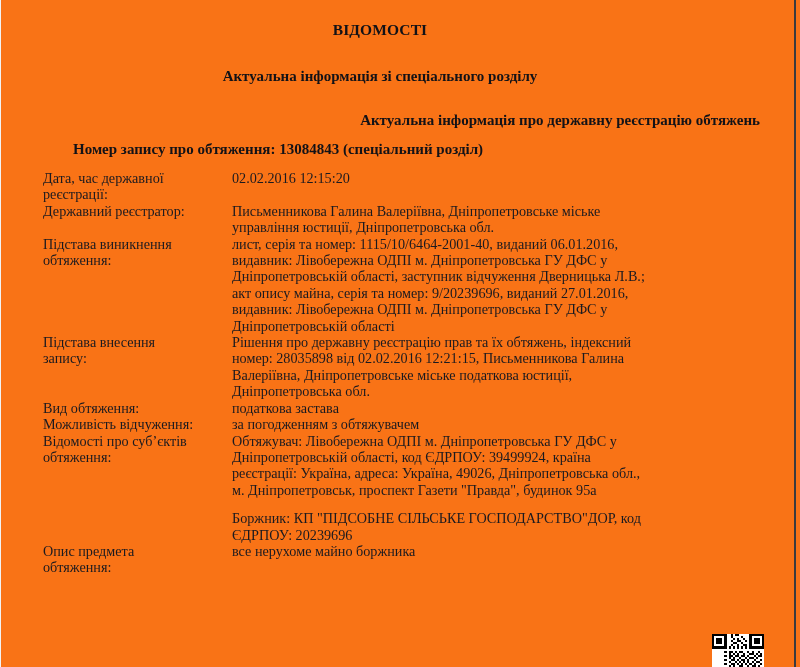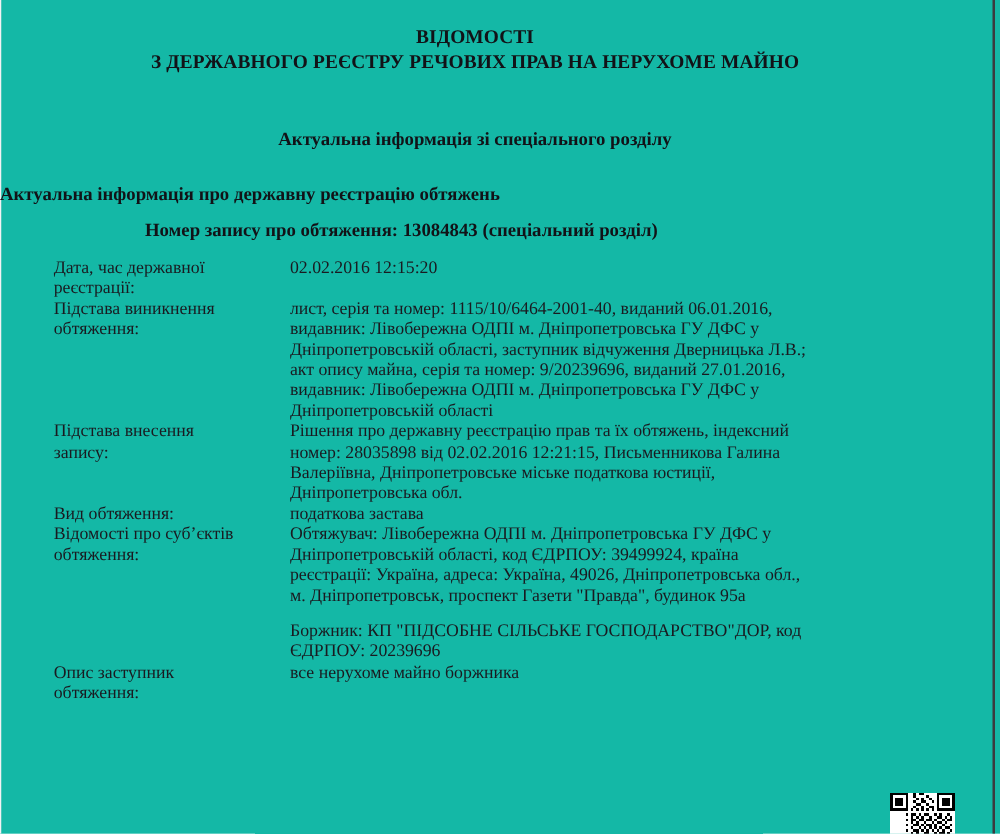--- a/index.html
+++ b/index.html
@@ -14,21 +14,21 @@
     color: #17171c;
     overflow: hidden;
     position: relative;
   }
 
   #page {
     position: absolute;
     inset: 0;
     width: 800px;
     height: 667px;
-    background: #14b8a6;
+    background: #f97316;
     box-sizing: border-box;
   }
 
   
   #right-rule {
     position: absolute;
     top: 0;
     left: 794px;
     width: 2px;
     height: 667px;
@@ -63,36 +63,36 @@
     font-size: 15.5px;
     letter-spacing: 0.1px;
     line-height: 20px;
     color: #121217;
   }
 
   .subtitle-1 {
     text-align: center;
     font-weight: bold;
     font-size: 15px;
-    margin-top: 44px;
+    margin-top: 28px;
     color: #121217;
   }
   .subtitle-2 {
-    text-align: left;
+    text-align: right;
     font-weight: bold;
     font-size: 15px;
     margin-top: 27px;
     color: #121217;
   }
 
   .record-number {
     font-weight: bold;
     font-size: 15px;
     margin-top: 12px;
-    padding-left: 116px;
+    padding-left: 73px;
     color: #121217;
   }
 
   table.fields {
     margin-top: 12px;
     margin-left: 43px;
     border-collapse: collapse;
     width: 668px;
     table-layout: fixed;
   }
@@ -138,39 +138,49 @@
 
 <div id="page">
 
   <div id="left-rule"></div>
   <div id="right-rule"></div>
 
   <div id="content">
 
     <div class="title-block">
       <div class="title-line">ВІДОМОСТІ</div>
-      <div class="title-line">З ДЕРЖАВНОГО РЕЄСТРУ РЕЧОВИХ ПРАВ НА НЕРУХОМЕ МАЙНО</div>
     </div>
 
     <div class="subtitle-1">Актуальна інформація зі спеціального розділу</div>
 
     <div class="subtitle-2">Актуальна інформація про державну реєстрацію обтяжень</div>
 
     <div class="record-number">Номер запису про обтяження: 13084843 (спеціальний розділ)</div>
 
     <table class="fields">
       <tbody id="fields-body">
           <tr>
             <td class="label">
               <span class="l-line">Дата, час державної</span>
               <span class="l-line">реєстрації:</span>
             </td>
             <td class="value">
               <div class="v-para">
                 <span class="v-line">02.02.2016 12:15:20</span>
+              </div>
+            </td>
+          </tr>
+          <tr>
+            <td class="label">
+              <span class="l-line">Державний реєстратор:</span>
+            </td>
+            <td class="value">
+              <div class="v-para">
+                <span class="v-line">Письменникова Галина Валеріївна, Дніпропетровське міське</span>
+                <span class="v-line">управління юстиції, Дніпропетровська обл.</span>
               </div>
             </td>
           </tr>
           <tr>
             <td class="label">
               <span class="l-line">Підстава виникнення</span>
               <span class="l-line">обтяження:</span>
             </td>
             <td class="value">
               <div class="v-para">
@@ -200,41 +210,51 @@
           <tr class="row-tight">
             <td class="label">
               <span class="l-line">Вид обтяження:</span>
             </td>
             <td class="value">
               <div class="v-para">
                 <span class="v-line">податкова застава</span>
               </div>
             </td>
           </tr>
+          <tr class="row-tight">
+            <td class="label">
+              <span class="l-line">Можливість відчуження:</span>
+            </td>
+            <td class="value">
+              <div class="v-para">
+                <span class="v-line">за погодженням з обтяжувачем</span>
+              </div>
+            </td>
+          </tr>
           <tr>
             <td class="label">
               <span class="l-line">Відомості про суб’єктів</span>
               <span class="l-line">обтяження:</span>
             </td>
             <td class="value">
               <div class="v-para">
                 <span class="v-line">Обтяжувач: Лівобережна ОДПІ м. Дніпропетровська ГУ ДФС у</span>
                 <span class="v-line">Дніпропетровській області, код ЄДРПОУ: 39499924, країна</span>
                 <span class="v-line">реєстрації: Україна, адреса: Україна, 49026, Дніпропетровська обл.,</span>
                 <span class="v-line">м. Дніпропетровськ, проспект Газети  "Правда", будинок 95а</span>
               </div>
               <div class="v-para">
                 <span class="v-line">Боржник: КП "ПІДСОБНЕ СІЛЬСЬКЕ ГОСПОДАРСТВО"ДОР, код</span>
                 <span class="v-line">ЄДРПОУ: 20239696</span>
               </div>
             </td>
           </tr>
           <tr>
             <td class="label">
-              <span class="l-line">Опис заступник</span>
+              <span class="l-line">Опис предмета</span>
               <span class="l-line">обтяження:</span>
             </td>
             <td class="value">
               <div class="v-para">
                 <span class="v-line">все нерухоме майно боржника</span>
               </div>
             </td>
           </tr>
         </tbody>
     </table>

